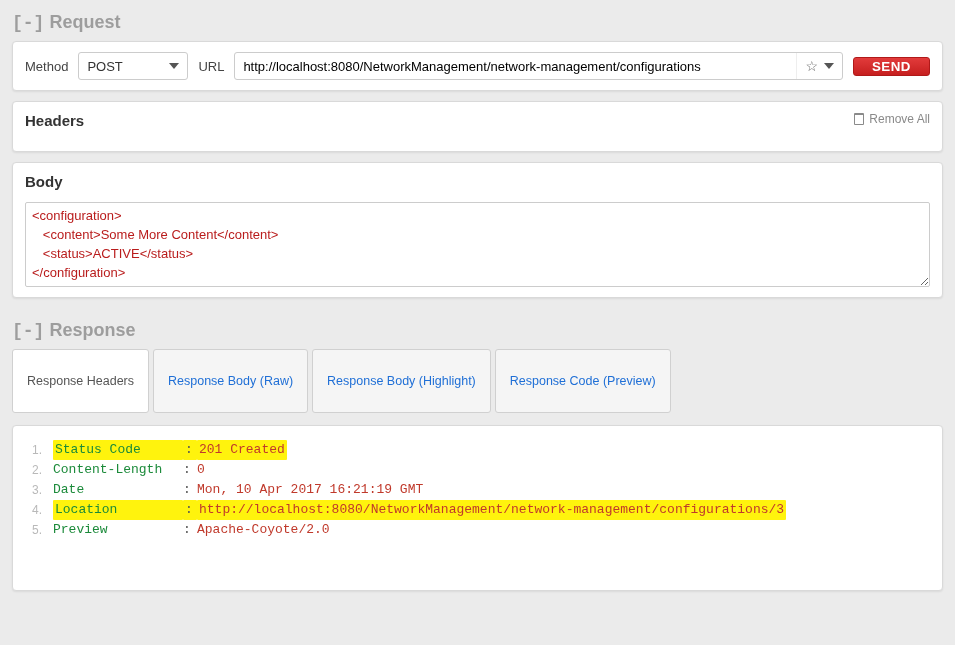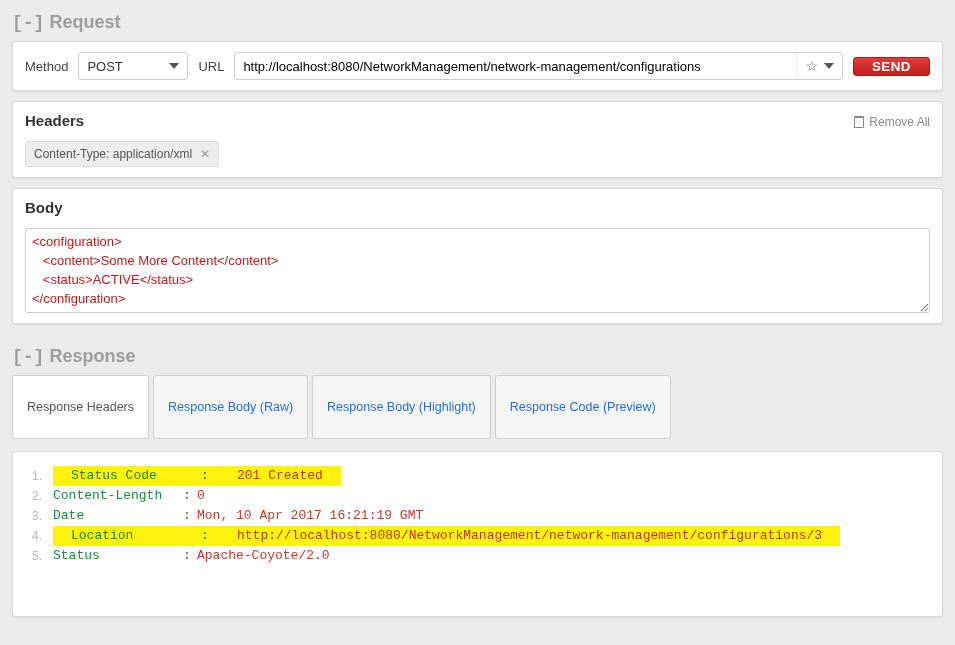--- a/index.html
+++ b/index.html
@@ -92,21 +92,21 @@
     border: 1px solid #b01919;
     border-radius: 3px;
     height: 19px;
     padding: 0 18px;
     letter-spacing: 0.5px;
     cursor: pointer;
   }
   .panel-head {
     display: flex;
     justify-content: space-between;
-    align-items: flex-end;
+    align-items: flex-start;
     margin-bottom: 12px;
   }
   .panel-head h3 {
     margin: 0;
     font-size: 15px;
     color: #333;
   }
   .remove-all {
     color: #8a8a8a;
     font-size: 12px;
@@ -200,21 +200,21 @@
     color: #555;
     width: 14px;
     display: inline-block;
   }
   .hval {
     color: #c0392b;
   }
   .hl {
     background: #fff200;
     background: rgba(255,242,0,0.95);
-    padding: 0 18px;
+    padding: 0 2px;
     border-radius: 1px;
   }
 </style>
 </head>
 <body>
 
 <div class="section-title">
   <span class="toggle">[-]</span>
   <span>Request</span>
 </div>
@@ -239,24 +239,20 @@
 </div>
 
 <div class="panel">
   <div class="panel-head">
     <h3>Headers</h3>
     <div class="remove-all">
       <span class="trash-icon"></span>
       <span>Remove All</span>
     </div>
   </div>
-  <span class="header-tag">
-    <span>Content-Type: application/xml</span>
-    <span class="x">✕</span>
-  </span>
 </div>
 
 <div class="panel">
   <div class="panel-head">
     <h3>Body</h3>
   </div>
   <div class="body-area" contenteditable="true" style="">&lt;configuration&gt;
    &lt;content&gt;Some More Content&lt;/content&gt;
    &lt;status&gt;ACTIVE&lt;/status&gt;
 &lt;/configuration&gt;</div>
@@ -299,18 +295,18 @@
 
   <div class="code-row">
     <span class="ln">4.</span>
     <span class="hkey hl">Location</span>
     <span class="colon hl">:&nbsp;</span>
     <span class="hval hl">http://localhost:8080/NetworkManagement/network-management/configurations/3</span>
   </div>
 
   <div class="code-row">
     <span class="ln">5.</span>
-    <span class="hkey">Status</span>
+    <span class="hkey">Preview</span>
     <span class="colon">:&nbsp;</span>
     <span class="hval">Apache-Coyote/2.0</span>
   </div>
 
 </div>
 
 </body></html>

